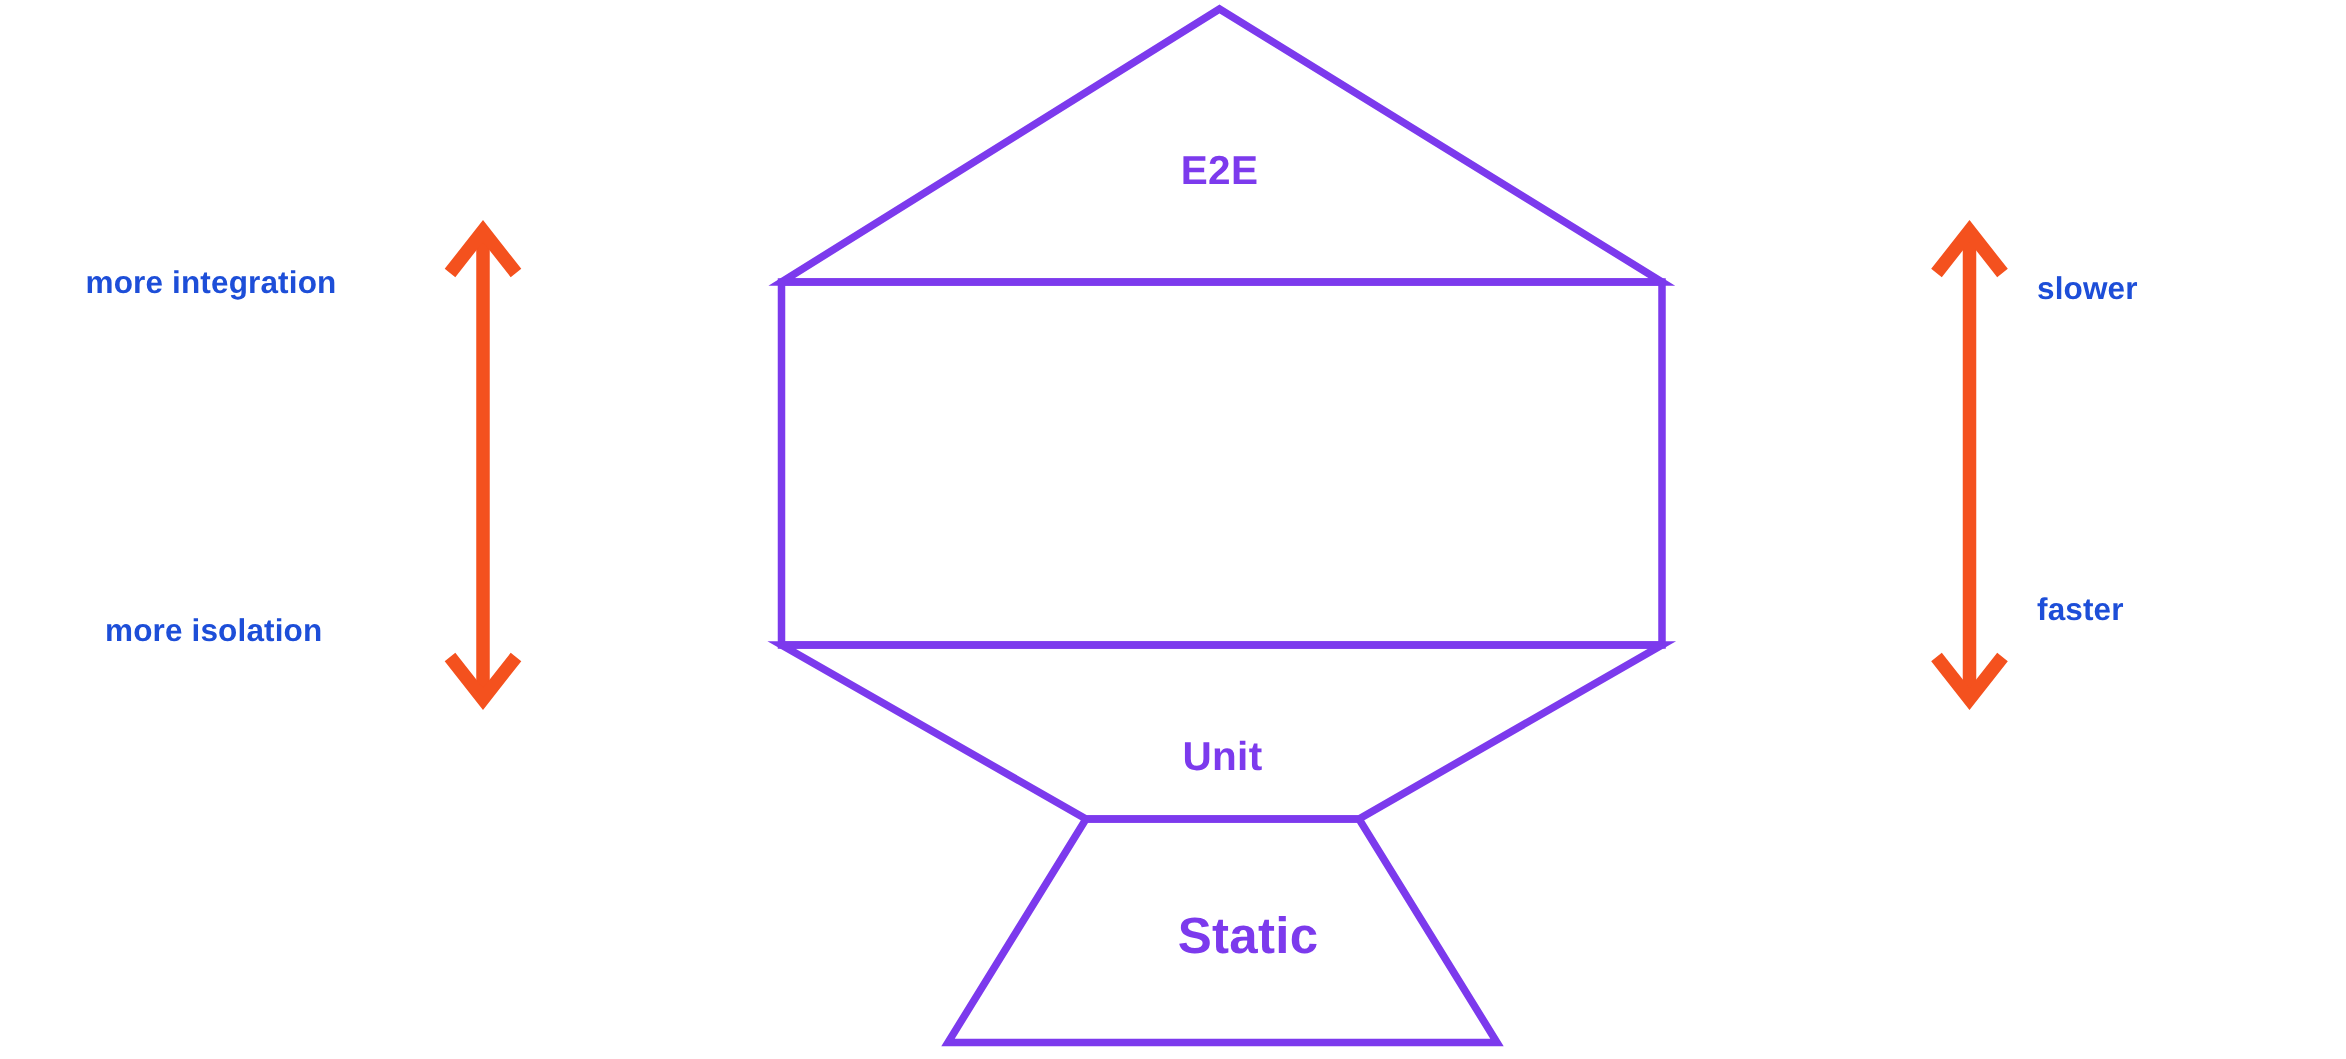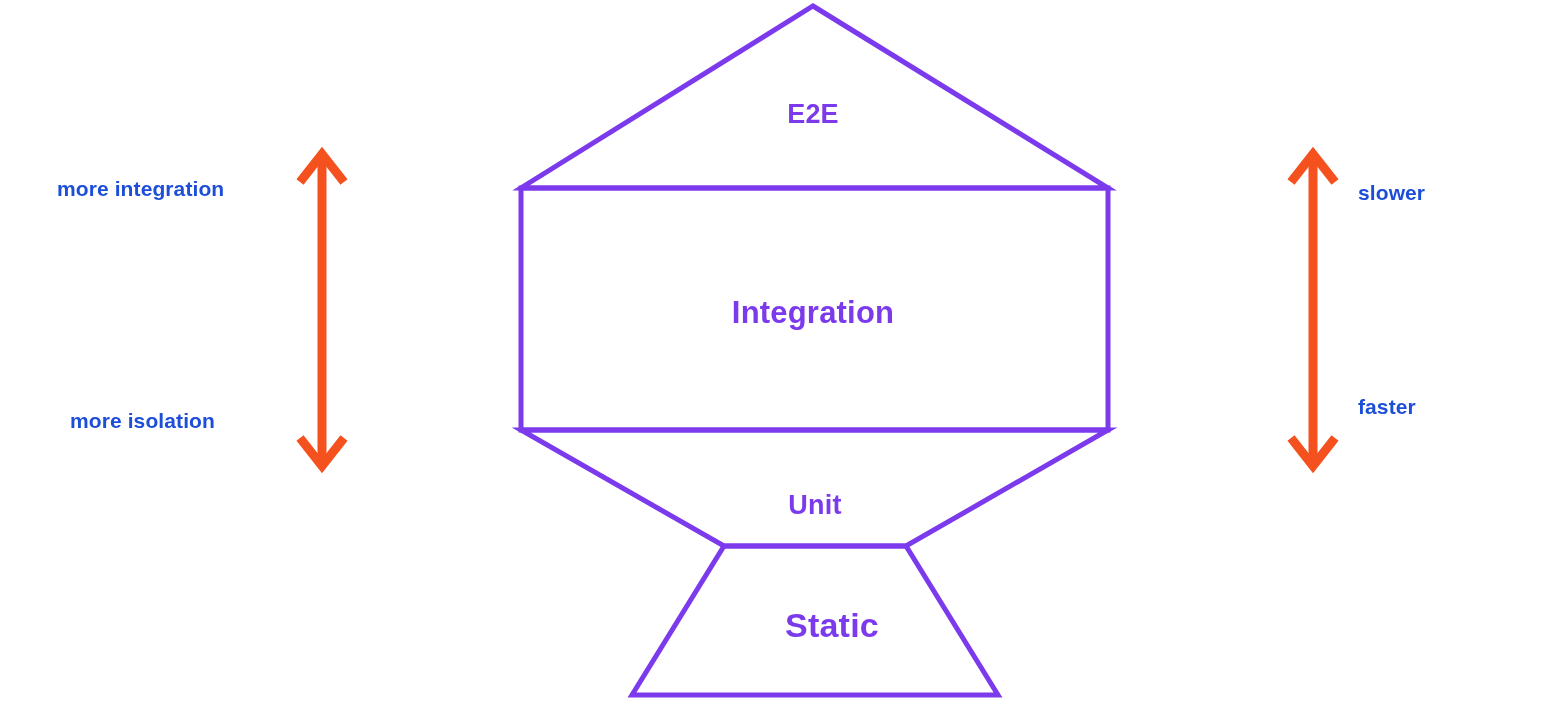--- a/index.html
+++ b/index.html
@@ -99,21 +99,20 @@
 
     <g>
       <line class="arrow-stroke" x1="1313" y1="156" x2="1313" y2="464"></line>
       <polyline class="arrow-head" points="1291,182 1313,154 1335,182"></polyline>
       <polyline class="arrow-head" points="1291,438 1313,466 1335,438"></polyline>
     </g>
   </svg>
 
   <div class="layer-label" id="label-e2e">E2E</div>
 
-  <div class="layer-label" id="label-integration">Integration</div>
 
   <div class="layer-label" id="label-unit">Unit</div>
 
   <div class="layer-label" id="label-static">Static</div>
 
   <div class="axis-label" id="label-more-integration">more integration</div>
 
   <div class="axis-label" id="label-more-isolation">more isolation</div>
 
   <div class="axis-label" id="label-slower">slower</div>

